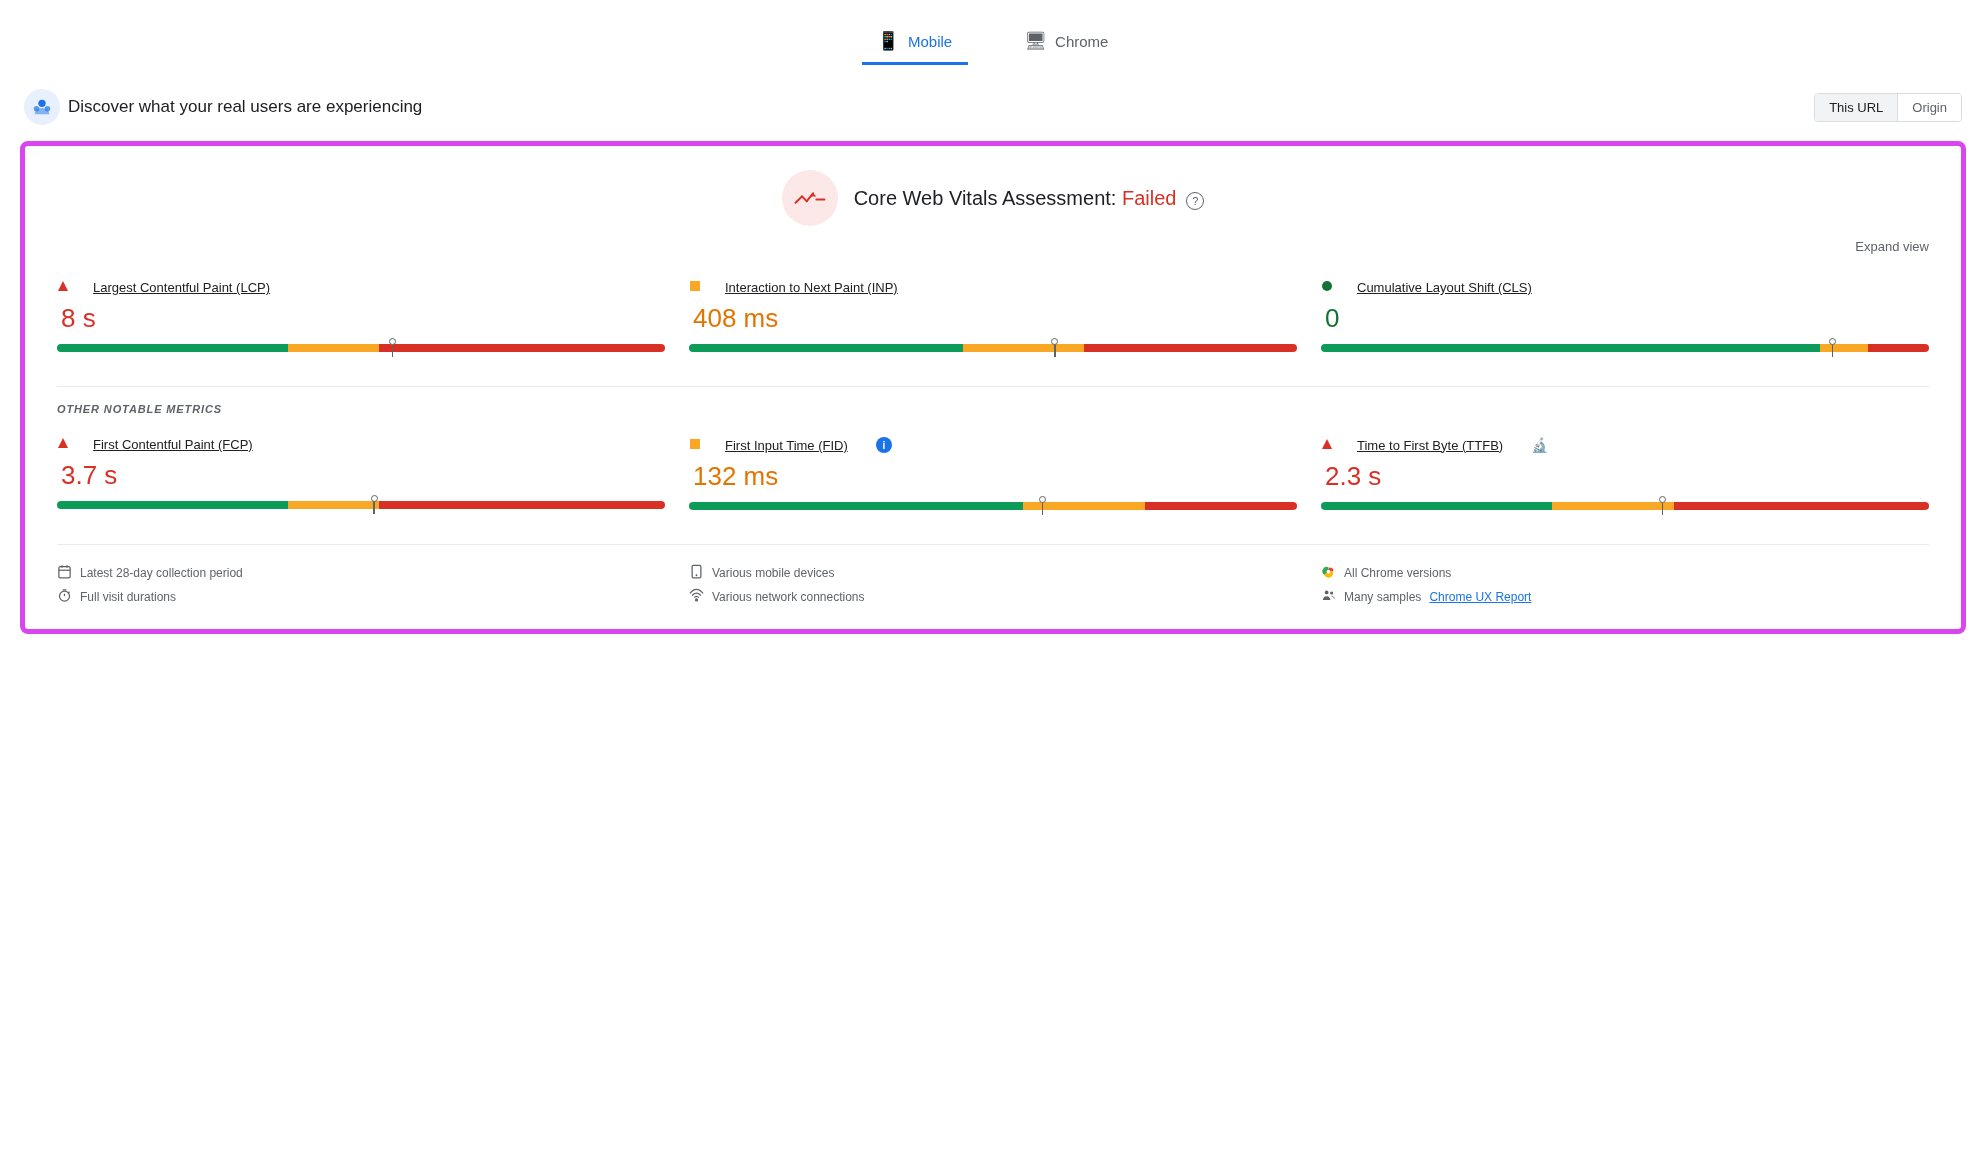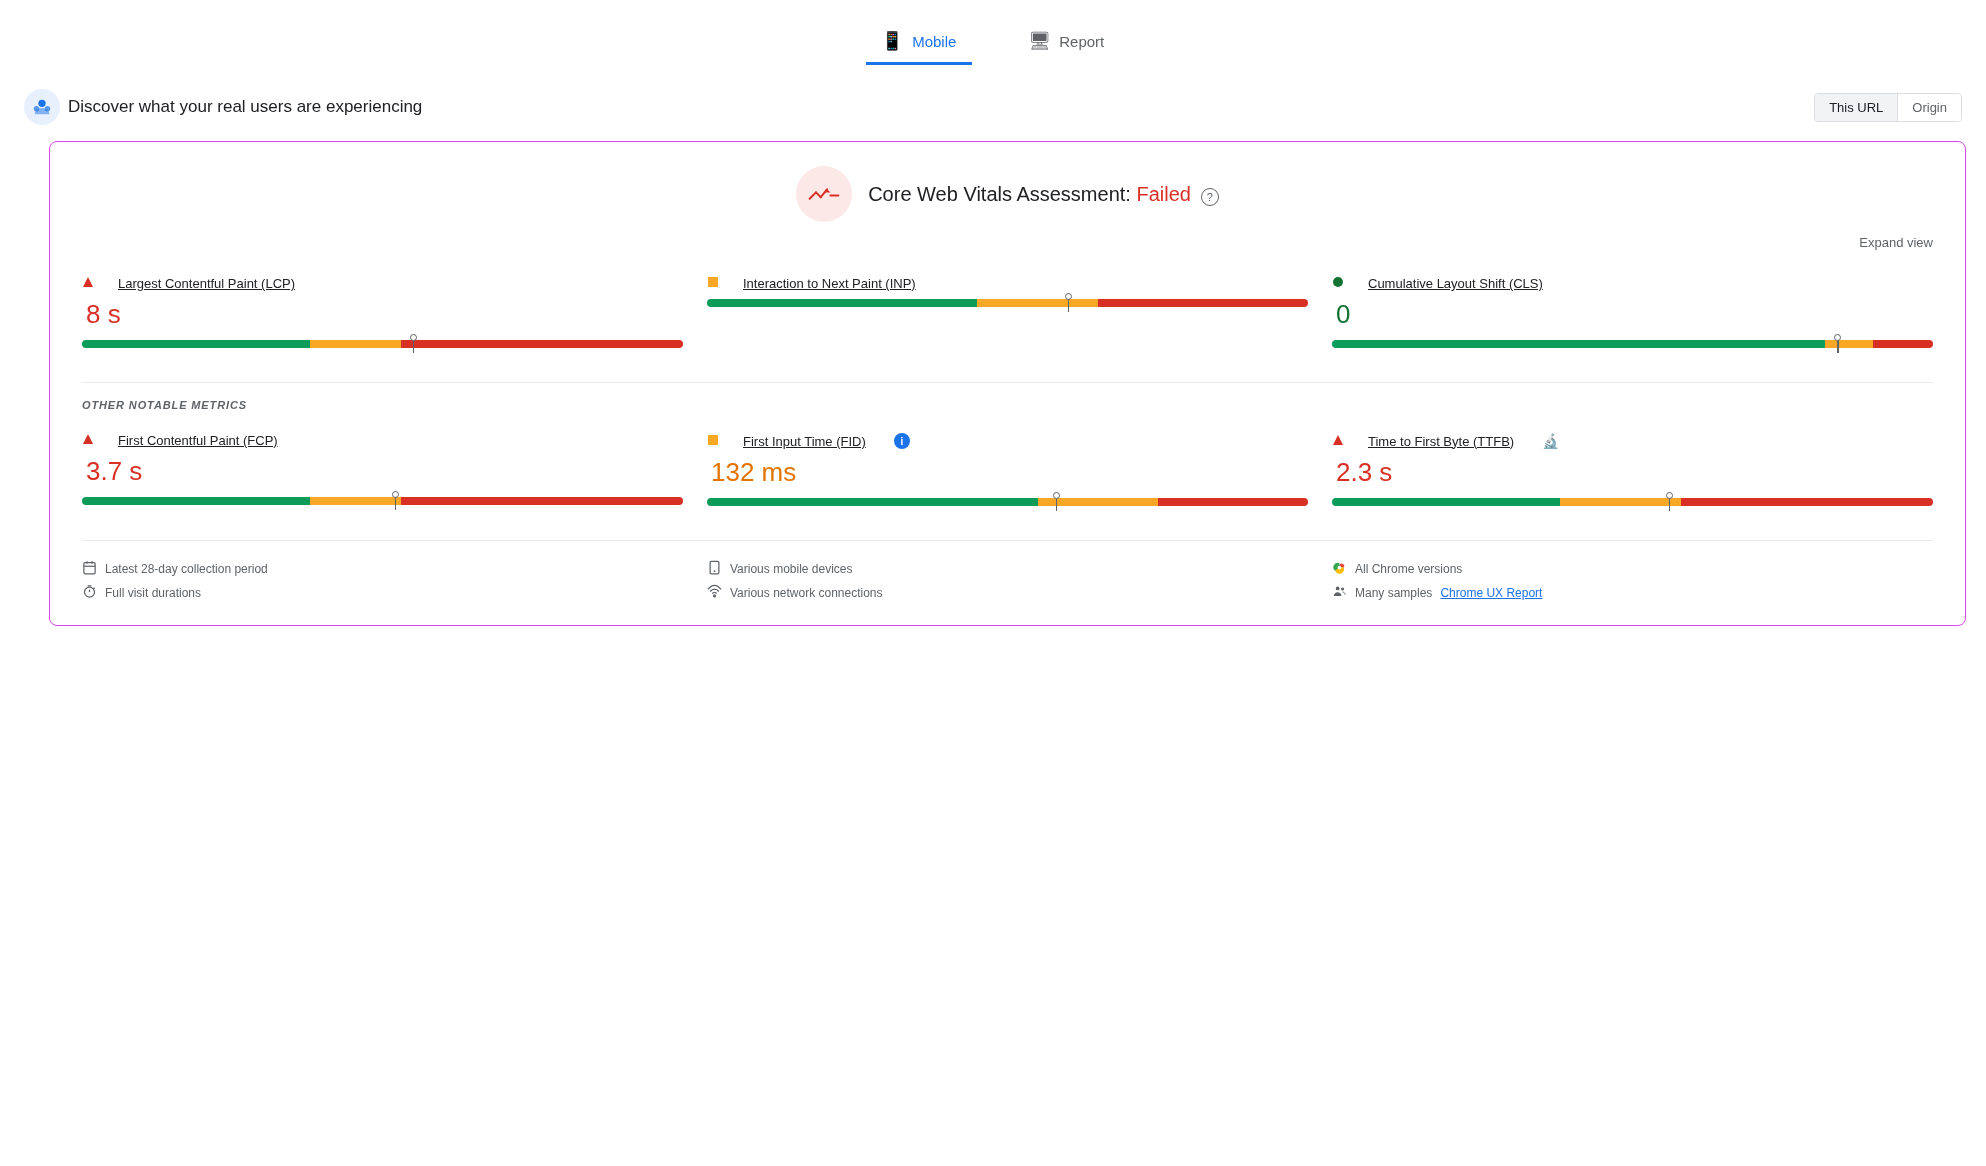--- a/index.html
+++ b/index.html
@@ -87,24 +87,23 @@
       background: #f1f3f4;
       color: #202124;
       font-weight: 500;
     }
     .url-toggle button:first-child {
       border-right: 1px solid #dadce0;
     }
 
     
     .main-card {
-      border: 1px solid #d946ef;
+      border: 5px solid #d946ef;
       border-radius: 8px;
       padding: 24px 32px 20px;
-      margin-left: 29px;
     }
 
     
     .assessment-header {
       display: flex;
       align-items: center;
       justify-content: center;
       gap: 16px;
       margin-bottom: 12px;
     }
@@ -283,21 +282,21 @@
 </head>
 <body>
 
 <div class="tabs">
   <div class="tab active">
     <span class="tab-icon">📱</span>
     <span>Mobile</span>
   </div>
   <div class="tab">
     <span class="tab-icon">🖥</span>
-    <span>Report</span>
+    <span>Chrome</span>
   </div>
 </div>
 
 <div class="header-section">
   <div class="header-left">
     <div class="header-avatar">
       <svg width="22" height="22" viewBox="0 0 24 24" fill="#1a73e8">
         <circle cx="12" cy="8" r="4"></circle>
         <path d="M4 20c0-4 3.6-7 8-7s8 3 8 7" opacity="0.5"></path>
         <circle cx="6" cy="14" r="3" opacity="0.7"></circle>
@@ -358,20 +357,21 @@
     </div>
   </div>
       <div class="metric-item">
     <div class="metric-label">
       <span><svg width="12" height="12" viewBox="0 0 12 12">
               <rect x="1" y="1" width="10" height="10" fill="#f9a825"></rect>
             </svg></span>
       <a href="#">Interaction to Next Paint (INP)</a>
 
     </div>
+    <div class="metric-value orange">408 ms</div>
     <div class="progress-bar-container">
       <div class="progress-bar">
         <div class="bar-green" style="width:45%"></div>
         <div class="bar-orange" style="width:20%"></div>
         <div class="bar-red" style="width:35%"></div>
       </div>
       <div class="bar-marker" style="left:60%">
         <div class="bar-marker-dot"></div>
         <div class="bar-marker-line" style="margin-top:5px;"></div>
       </div>

